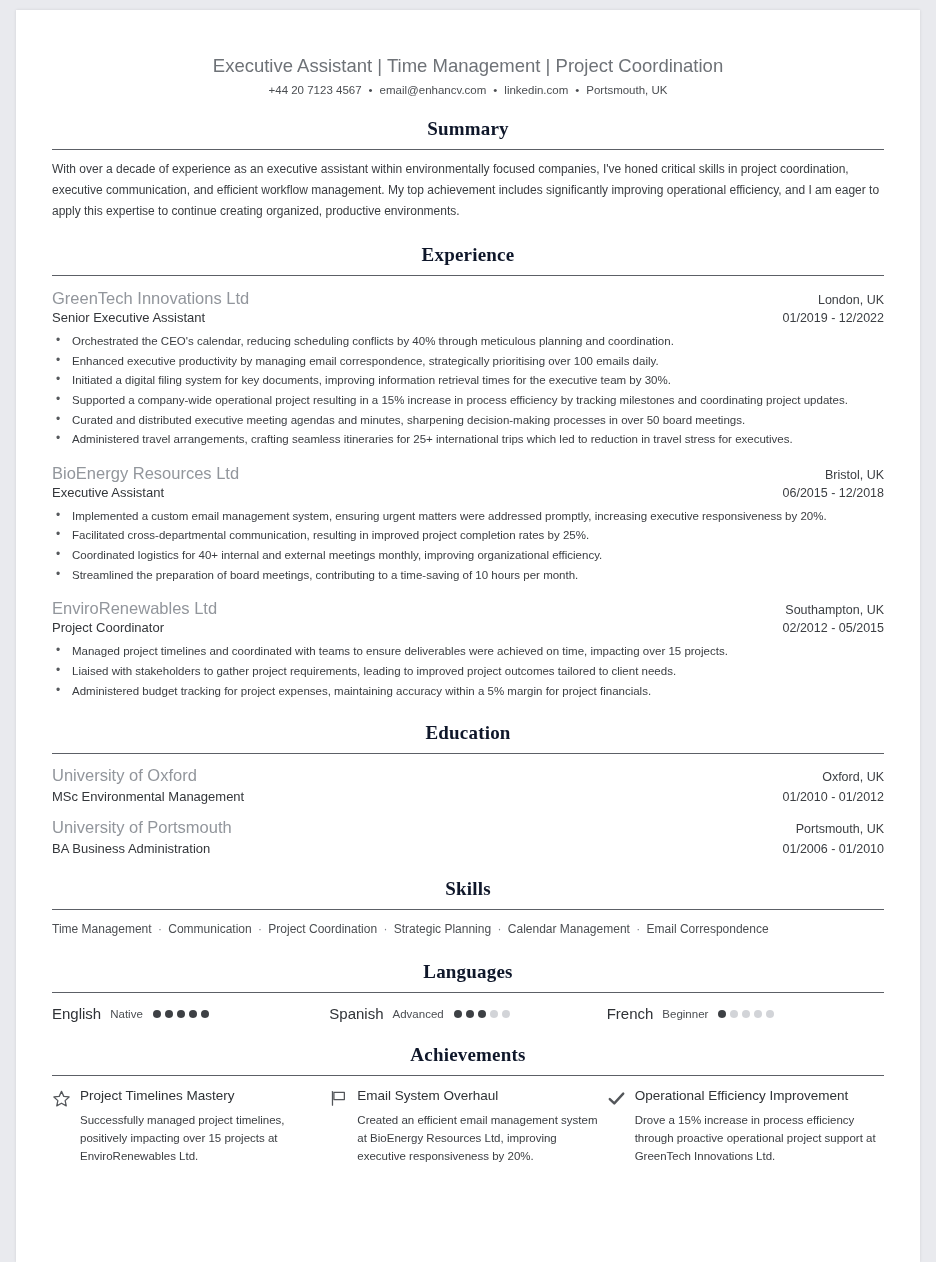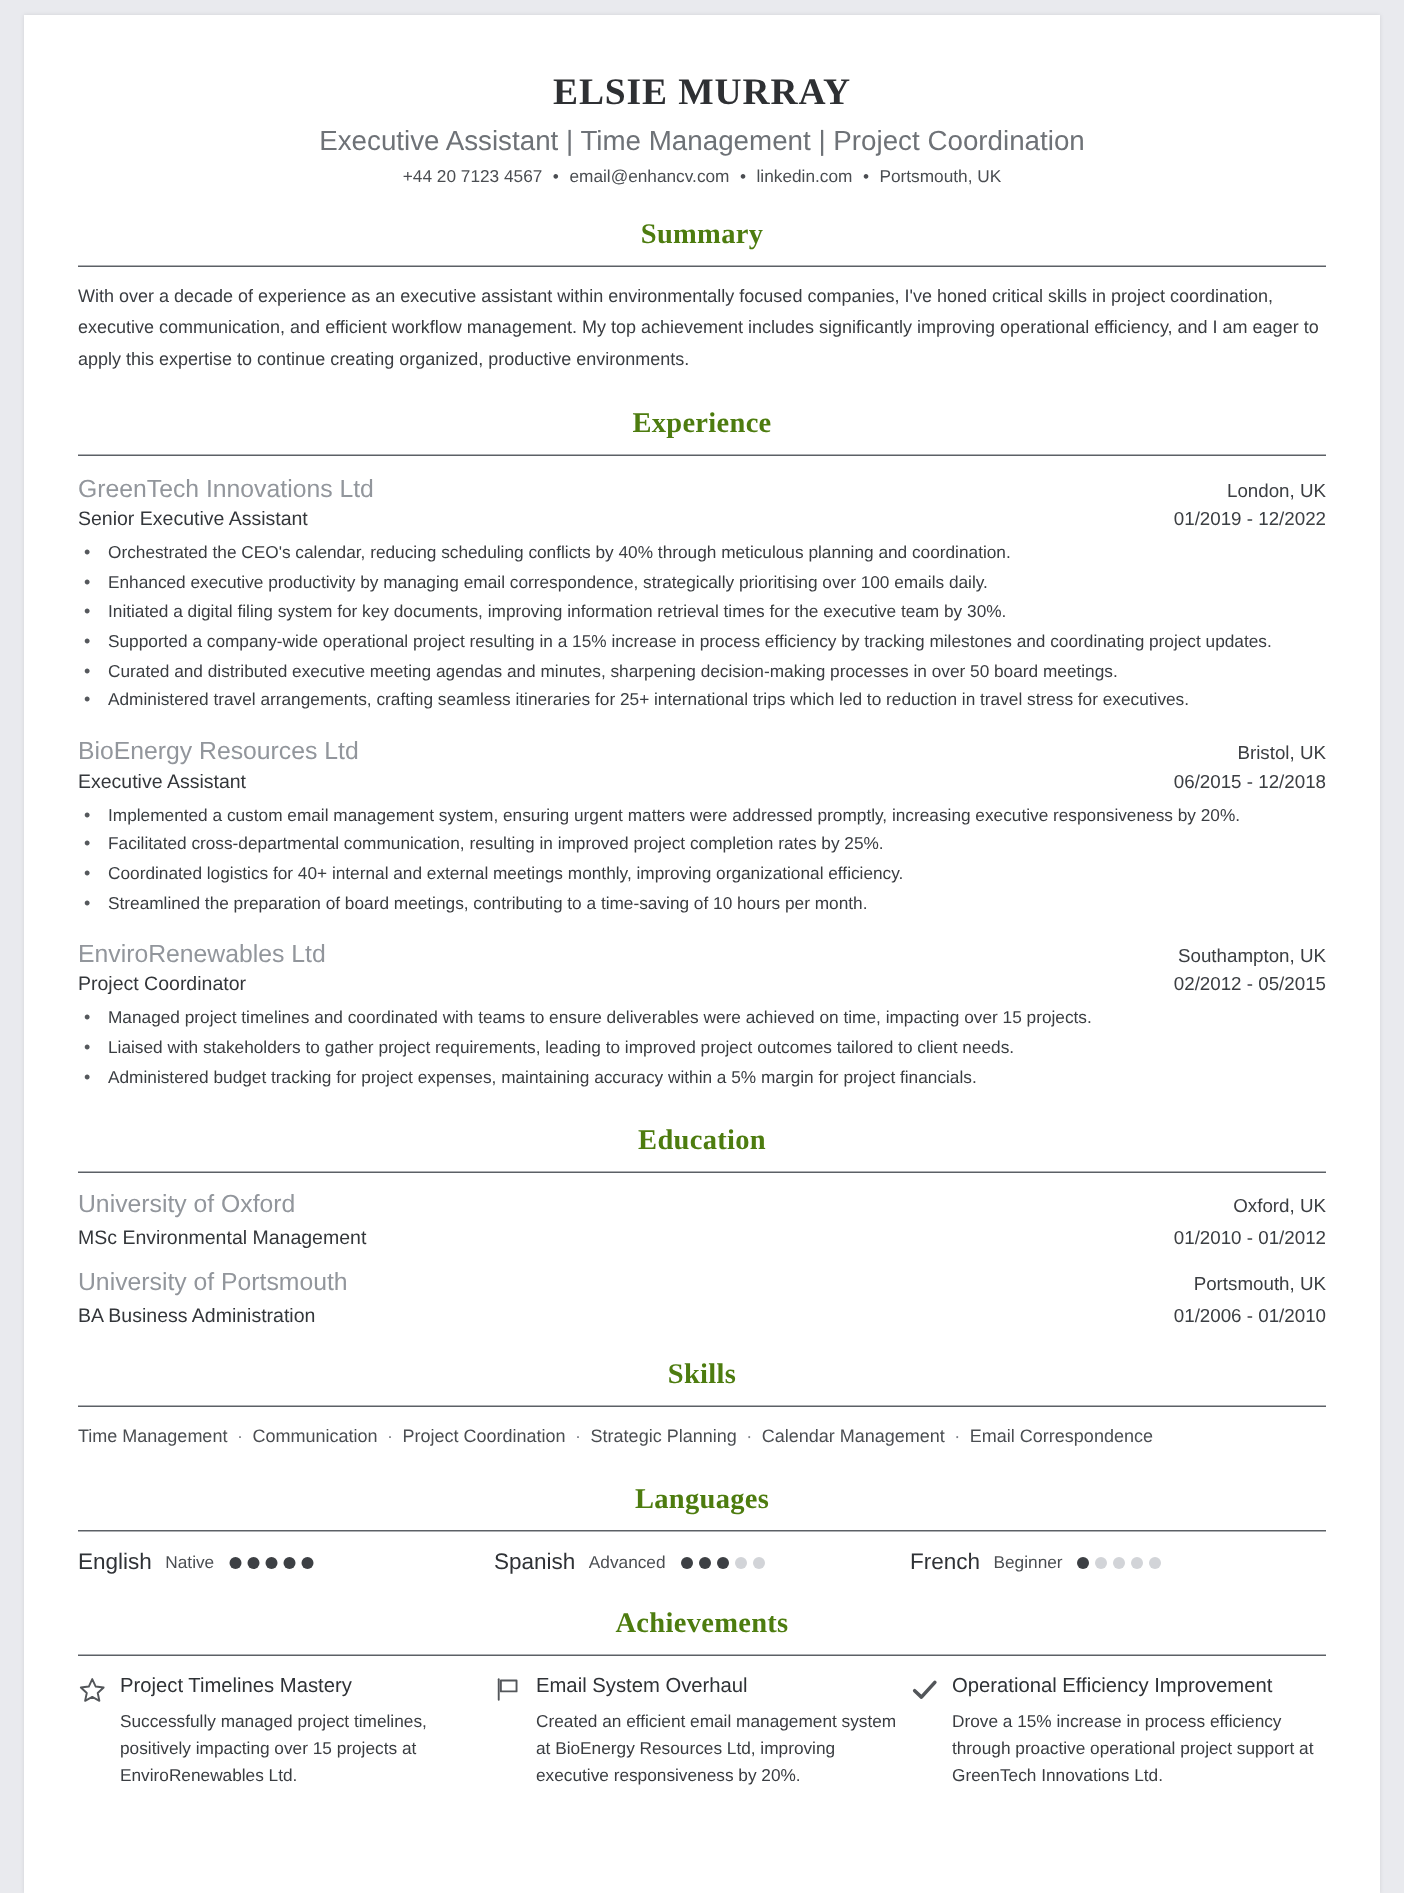--- a/index.html
+++ b/index.html
@@ -55,21 +55,21 @@
     color: #4a4d51;
   }
 
   
   .section { margin-top: 22px; }
   .section-title {
     text-align: center;
     font-family: "Liberation Serif", serif;
     font-weight: bold;
     font-size: 19px;
-    color: #4d7c0f;
+    color: #0f172a;
     letter-spacing: 0.2px;
   }
   .rule {
     border: 0;
     border-top: 1.6px solid #5c6066;
     margin-top: 9px;
   }
 
   .body-text {
     font-size: 12px;
@@ -222,21 +222,20 @@
     padding-left: 28px;
   }
 </style>
 </head>
 <body>
 
 <div class="page">
   <div class="inner">
 
     <div>
-      <div class="name">ELSIE MURRAY</div>
       <div class="headline">Executive Assistant | Time Management | Project Coordination</div>
       <div class="contacts"><span>+44 20 7123 4567</span><span class="sep">•</span><span>email@enhancv.com</span><span class="sep">•</span><span>linkedin.com</span><span class="sep">•</span><span>Portsmouth, UK</span></div>
     </div>
 
     <div class="section">
       <div class="section-title">Summary</div>
       <hr class="rule">
       <div class="body-text">With over a decade of experience as an executive assistant within environmentally focused companies, I've honed critical skills in project coordination, executive communication, and efficient workflow management. My top achievement includes significantly improving operational efficiency, and I am eager to apply this expertise to continue creating organized, productive environments.</div>
     </div>
 

